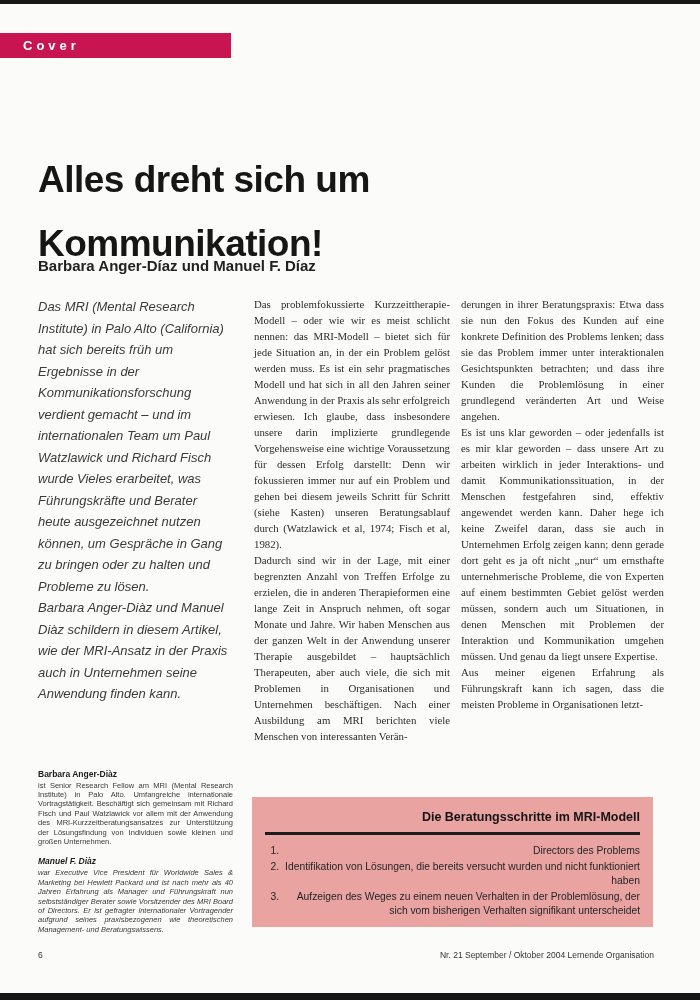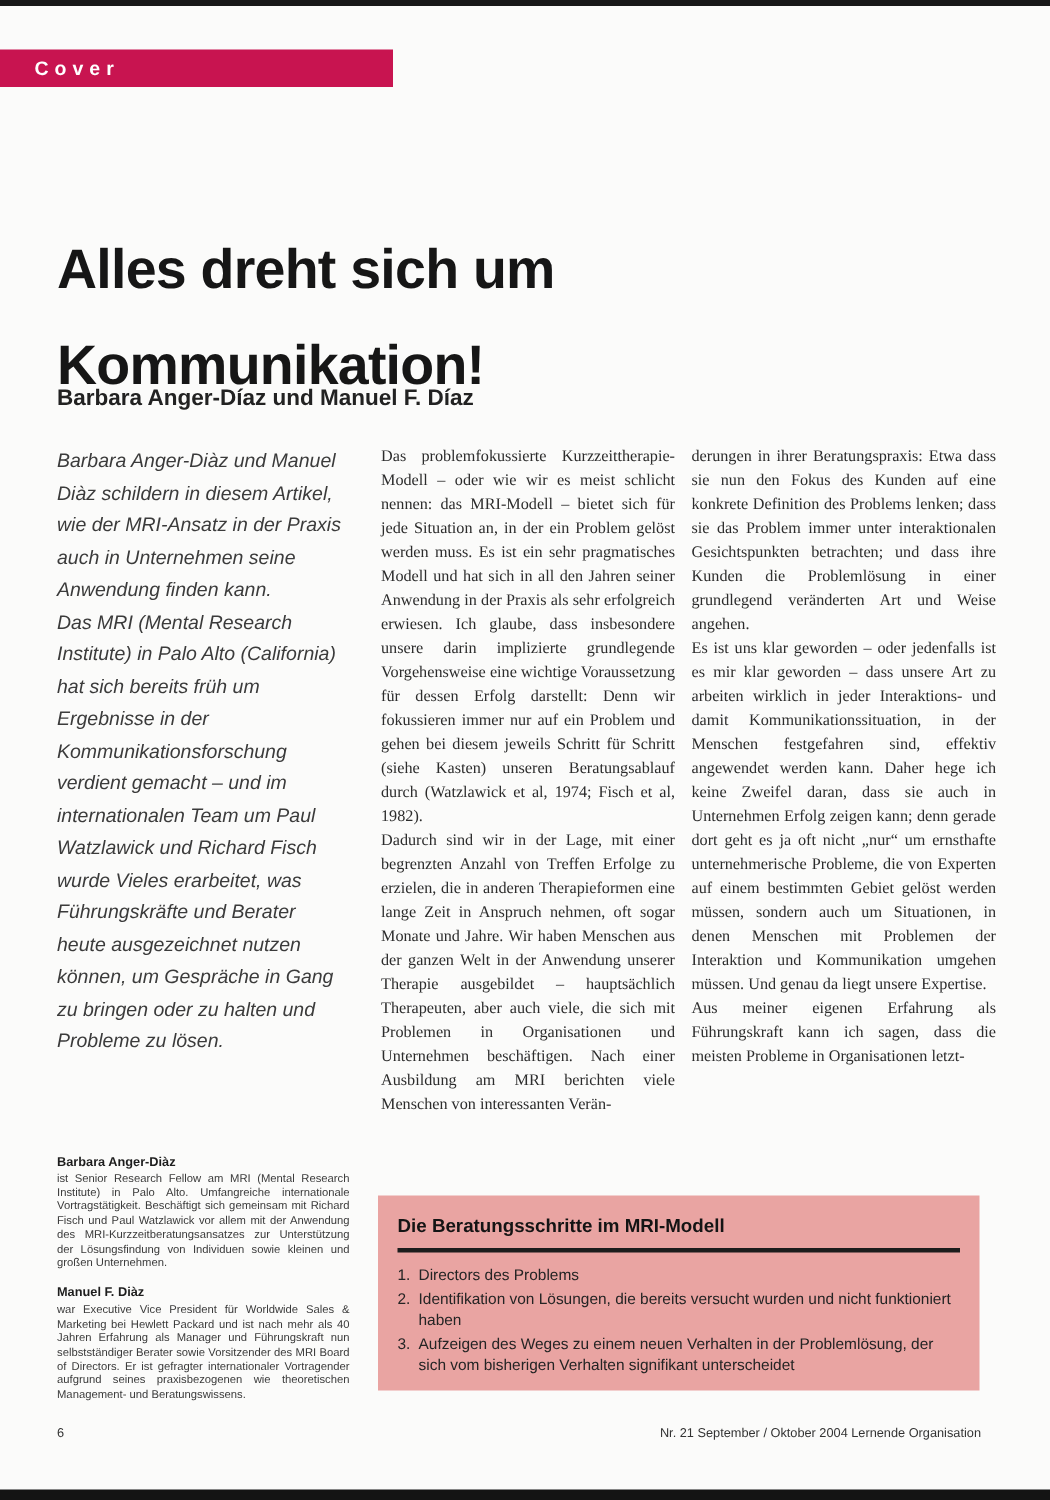--- a/index.html
+++ b/index.html
@@ -25,21 +25,21 @@
   .bottom-bar {
     position: absolute;
     bottom: 0; left: 0;
     width: 700px; height: 7px;
     background: #141414;
   }
 
   .cover-band {
     position: absolute;
     top: 33px; left: 0;
-    width: 262px; height: 25px;
+    width: 231px; height: 25px;
     background: #c81450;
     display: flex;
     align-items: center;
     padding-left: 23px;
   }
   .cover-band .label {
     color: #ffffff;
     font-size: 13px;
     font-weight: bold;
     letter-spacing: 4px;
@@ -78,21 +78,21 @@
   .intro {
     font-style: italic;
     font-size: 13px;
     line-height: 21.5px;
     color: #3b3b3b;
   }
   .intro p { margin: 0; }
 
   .bio { text-align: justify; color: #3a3a3a; }
   .bio-1 { margin-top: 64px; }
-  .bio-2 { margin-top: 10px; }
+  .bio-2 { margin-top: 10px; font-style: italic; }
   .bio .bio-name {
     font-size: 8.5px;
     font-weight: bold;
     color: #1d1d1d;
     margin-bottom: 2px;
   }
   .bio .bio-text {
     font-size: 7.5px;
     line-height: 9.4px;
   }
@@ -111,20 +111,21 @@
     margin-bottom: 7px;
   }
   .speaker-2 { margin-top: 17px; }
 
   .info-box {
     position: absolute;
     left: 252px; top: 797px;
     width: 401px; height: 130px;
     background: #e9a4a2;
     padding: 13px 13px 12px 13px;
+    text-align: right;
   }
   .info-box .box-title {
     font-size: 12.5px;
     font-weight: bold;
     color: #141414;
   }
   .info-box .box-rule {
     height: 3px;
     background: #1c1c1c;
     margin: 8px 0 9px 0;
@@ -164,22 +165,22 @@
   </div>
 
   <h1 class="article-title">Alles dreht sich um Kommunikation!</h1>
 
   <div class="byline">Barbara Anger-Díaz und Manuel F. Díaz</div>
 
   <div class="columns">
 
     <div class="col-left">
       <div class="intro">
+        <p>Das MRI (Mental Research Institute) in Palo Alto (California) hat sich bereits früh um Ergebnisse in der Kommunikationsforschung verdient gemacht – und im internationalen Team um Paul Watzlawick und Richard Fisch wurde Vieles erarbeitet, was Führungskräfte und Berater heute ausgezeichnet nutzen können, um Gespräche in Gang zu bringen oder zu halten und Probleme zu lösen.</p>
         <p>Barbara Anger-Diàz und Manuel Diàz schildern in diesem Artikel, wie der MRI-Ansatz in der Praxis auch in Unternehmen seine Anwendung finden kann.</p>
-        <p>Das MRI (Mental Research Institute) in Palo Alto (California) hat sich bereits früh um Ergebnisse in der Kommunikationsforschung verdient gemacht – und im internationalen Team um Paul Watzlawick und Richard Fisch wurde Vieles erarbeitet, was Führungskräfte und Berater heute ausgezeichnet nutzen können, um Gespräche in Gang zu bringen oder zu halten und Probleme zu lösen.</p>
       </div>
 
       <div class="bio bio-1">
         <div class="bio-name">Barbara Anger-Diàz</div>
         <div class="bio-text">ist Senior Research Fellow am MRI (Mental Research Institute) in Palo Alto. Umfangreiche internationale Vortragstätigkeit. Beschäftigt sich gemeinsam mit Richard Fisch und Paul Watzlawick vor allem mit der Anwendung des MRI-Kurzzeitberatungsansatzes zur Unterstützung der Lösungsfindung von Individuen sowie kleinen und großen Unternehmen.</div>
       </div>
 
       <div class="bio bio-2">
         <div class="bio-name">Manuel F. Diàz</div>
         <div class="bio-text">war Executive Vice President für Worldwide Sales &amp; Marketing bei Hewlett Packard und ist nach mehr als 40 Jahren Erfahrung als Manager und Führungskraft nun selbstständiger Berater sowie Vorsitzender des MRI Board of Directors. Er ist gefragter internationaler Vortragender aufgrund seines praxisbezogenen wie theoretischen Management- und Beratungswissens.</div>

